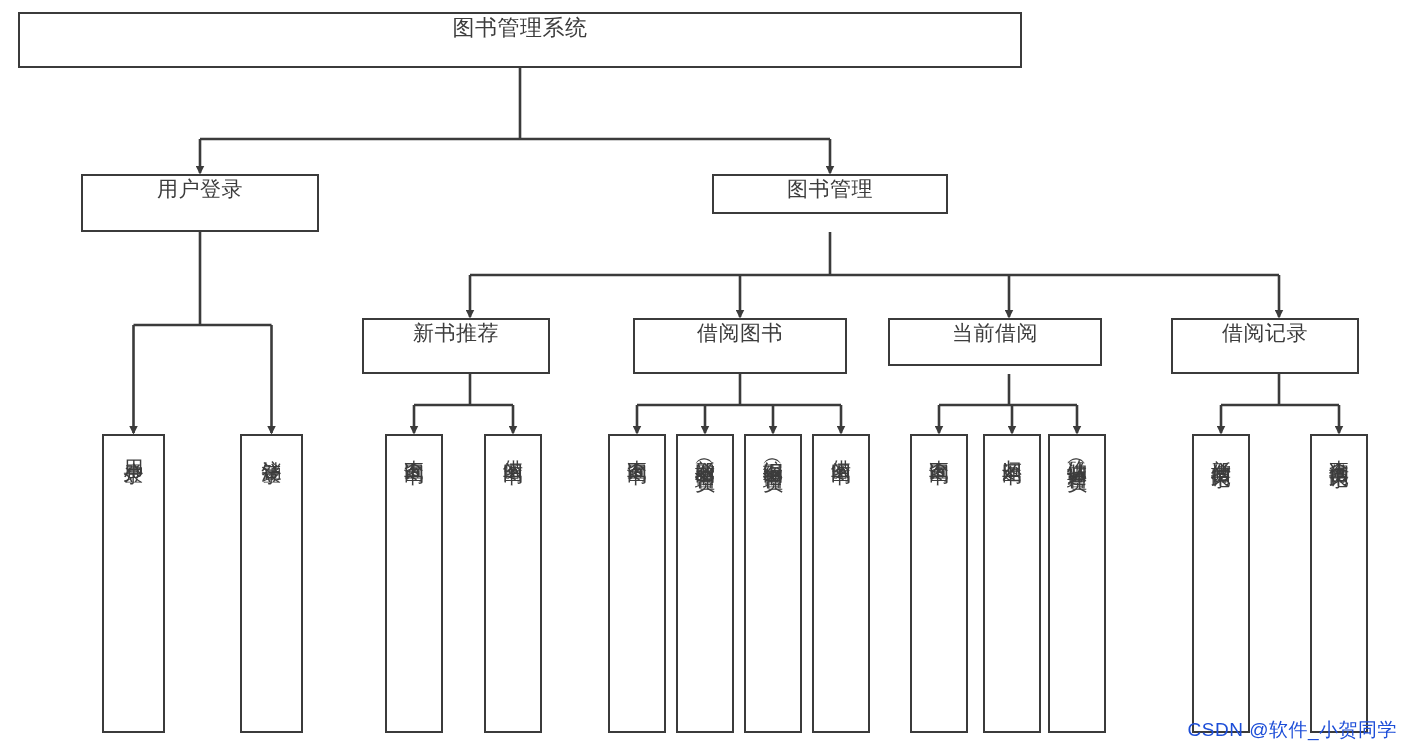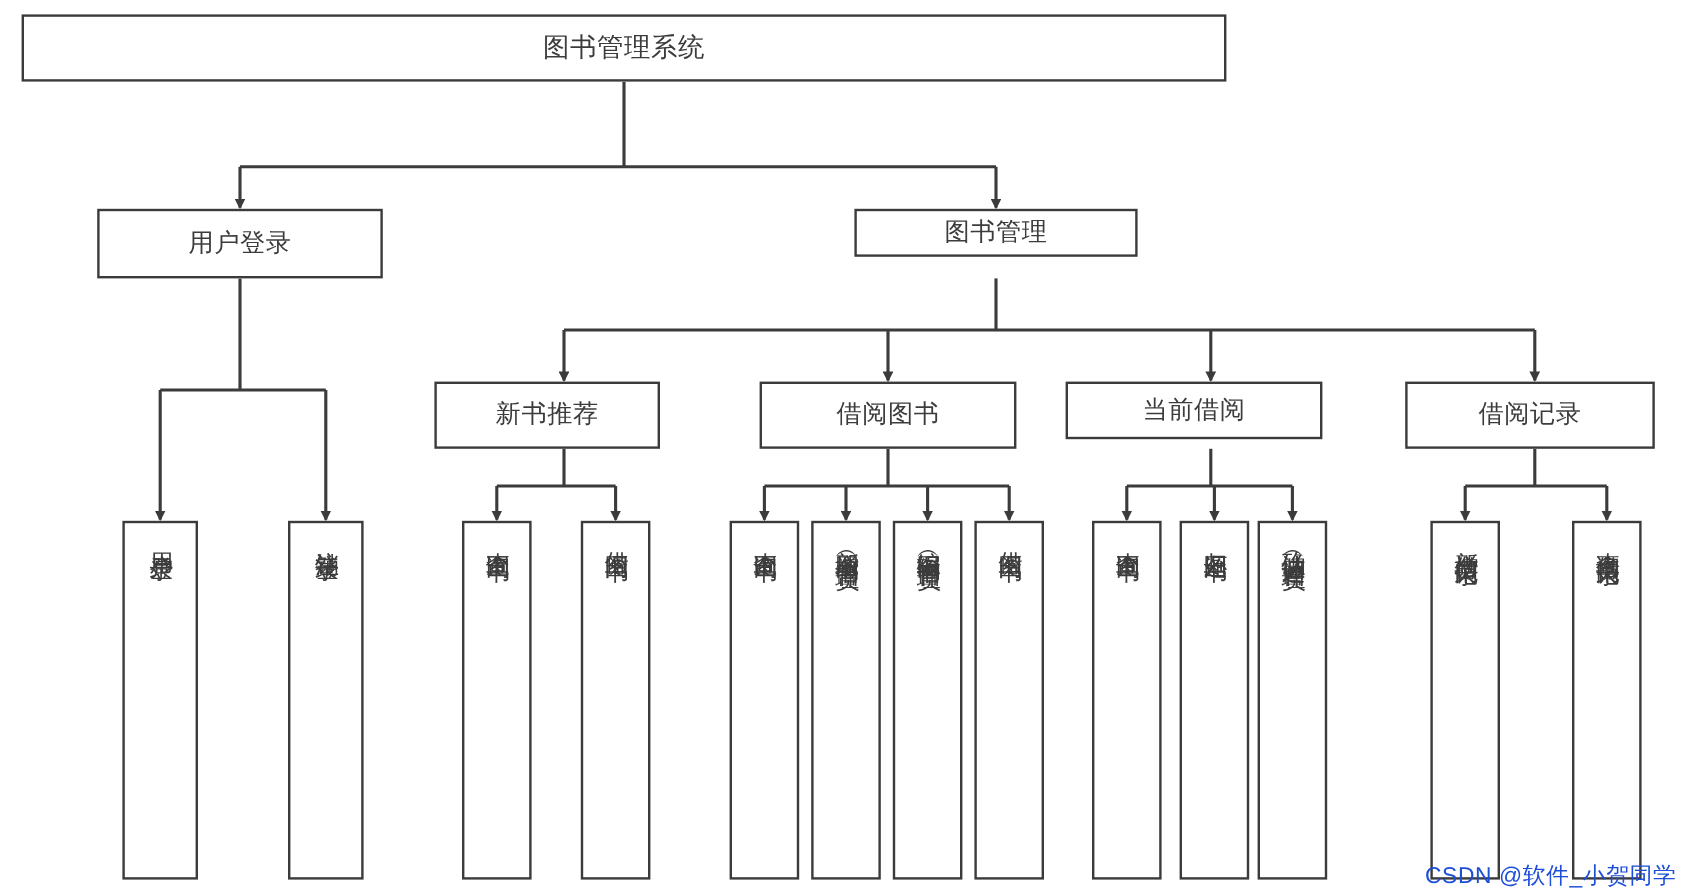--- a/index.html
+++ b/index.html
@@ -27,21 +27,20 @@
     width: 1405px;
     height: 747px;
     display: block;
   }
   .node-box {
     position: absolute;
     box-sizing: border-box;
     background: #ffffff;
     border: 2px solid #3b3b3b;
     display: flex;
-    align-items: center;
     justify-content: center;
     overflow: hidden;
   }
   .node-label {
     color: #3c3c3c;
     font-size: 21px;
     line-height: 1.25;
     letter-spacing: 0.5px;
     white-space: nowrap;
     text-align: center;
@@ -131,21 +130,21 @@
       </div>
       <div class="node-box" style="left: 362px; top: 318px; width: 188px; height: 56px;">
         <span class="node-label">新书推荐</span>
       </div>
       <div class="node-box" style="left: 633px; top: 318px; width: 214px; height: 56px;">
         <span class="node-label">借阅图书</span>
       </div>
       <div class="node-box" style="left: 888px; top: 318px; width: 214px; height: 48px;">
         <span class="node-label">当前借阅</span>
       </div>
-      <div class="node-box" style="left: 1171px; top: 318px; width: 208px; height: 56px;">
+      <div class="node-box" style="left: 1171px; top: 318px; width: 188px; height: 56px;">
         <span class="node-label">借阅记录</span>
       </div>
       <div class="node-box vertical" style="left: 102px; top: 434px; width: 63px; height: 299px;">
         <span class="node-label">用户登录</span>
       </div>
       <div class="node-box vertical" style="left: 240px; top: 434px; width: 63px; height: 299px;">
         <span class="node-label">注销登录</span>
       </div>
       <div class="node-box vertical" style="left: 385px; top: 434px; width: 58px; height: 299px;">
         <span class="node-label">查询图书</span>

